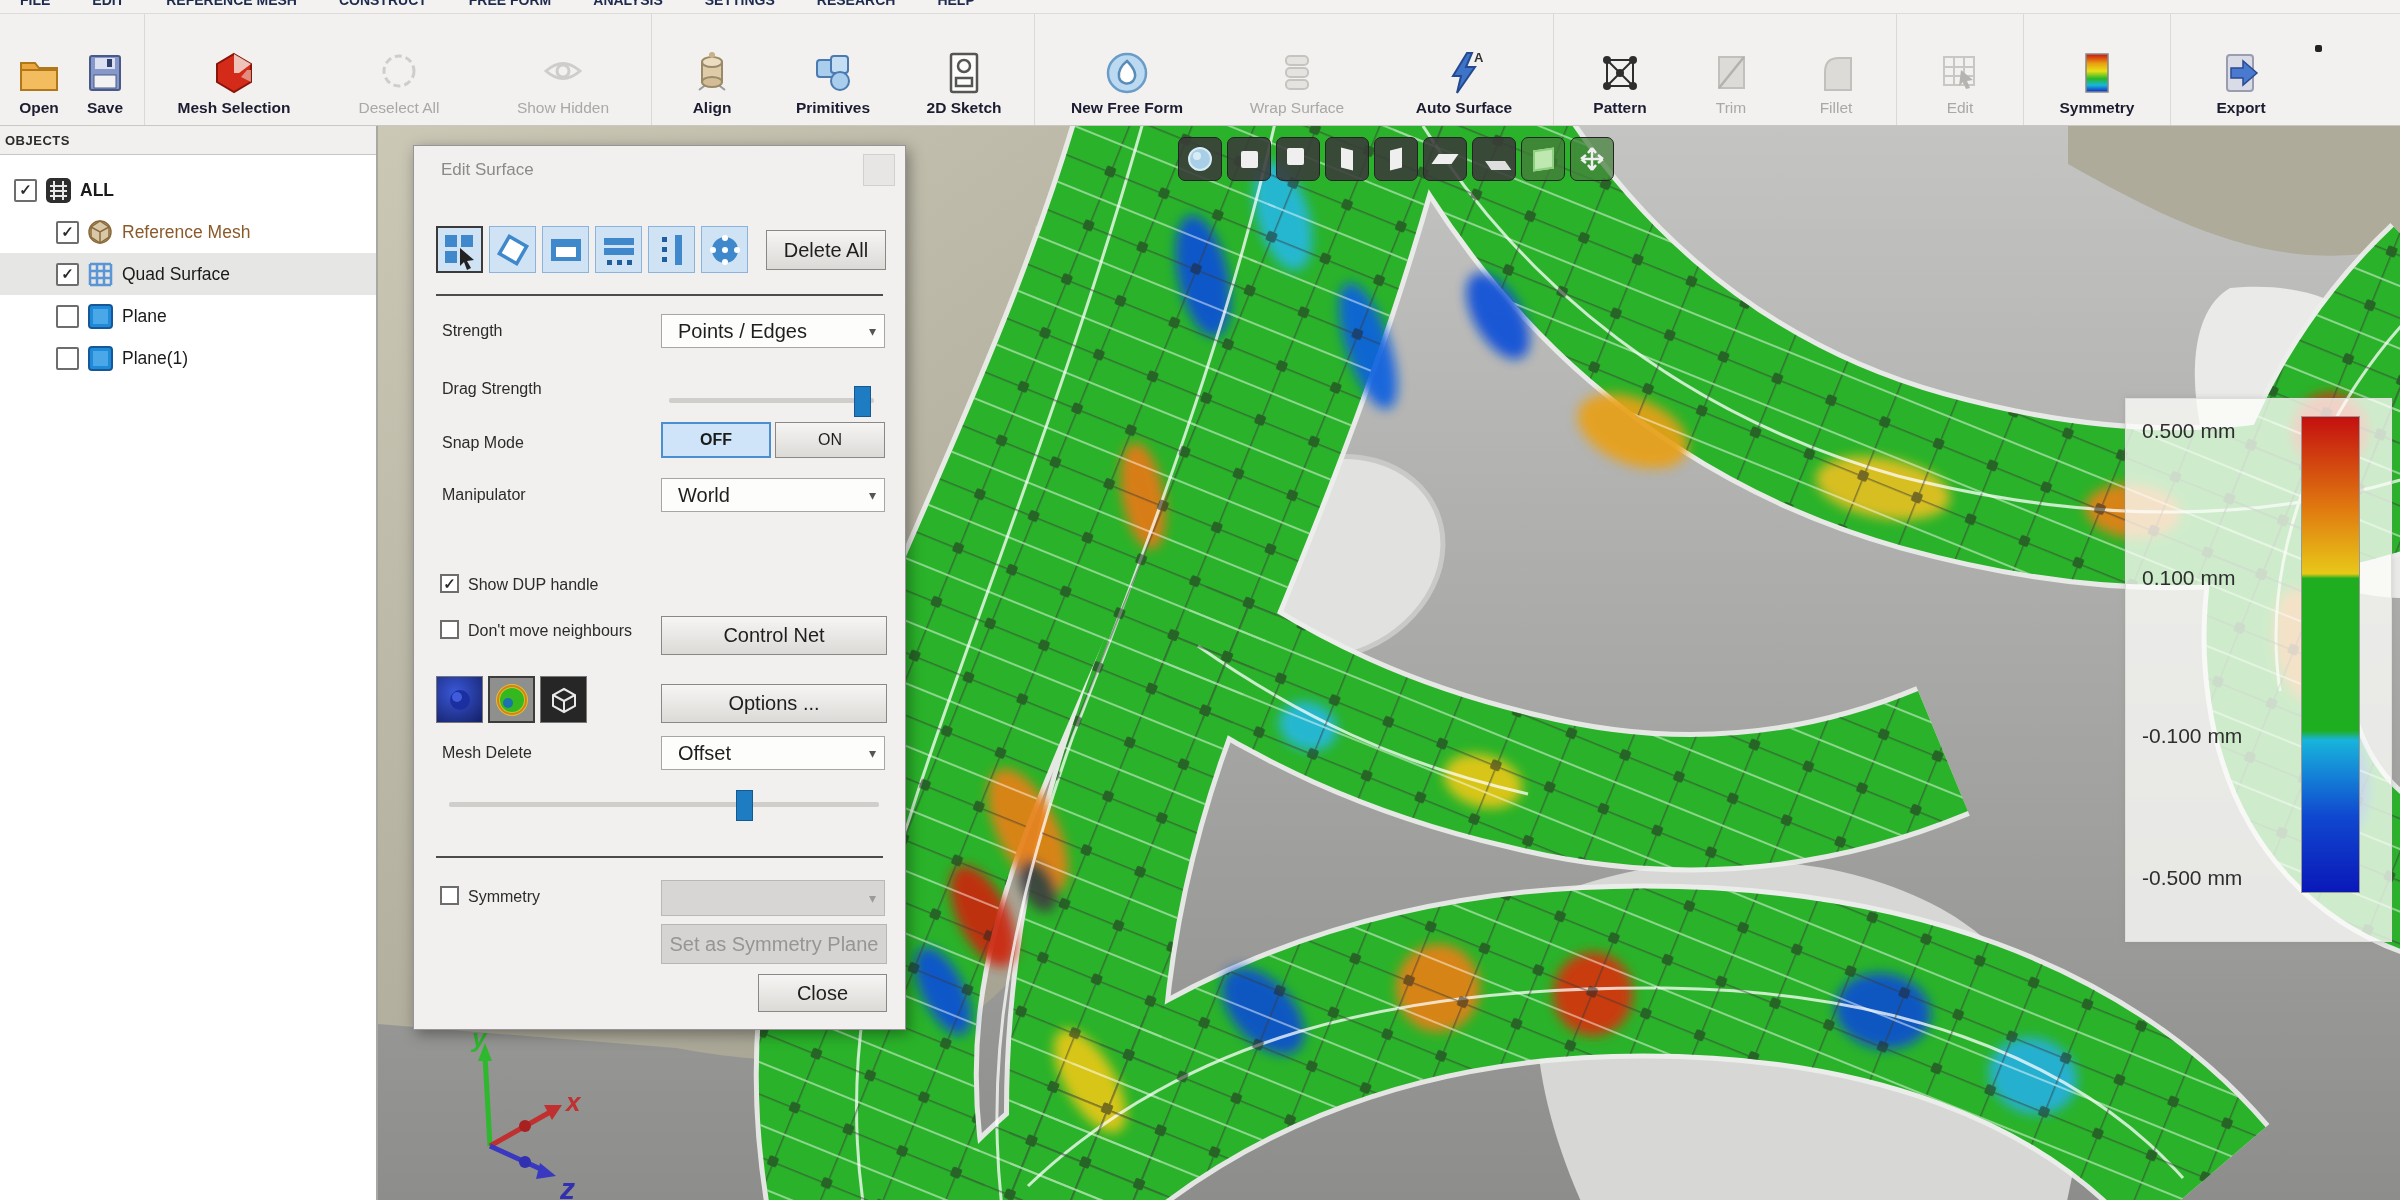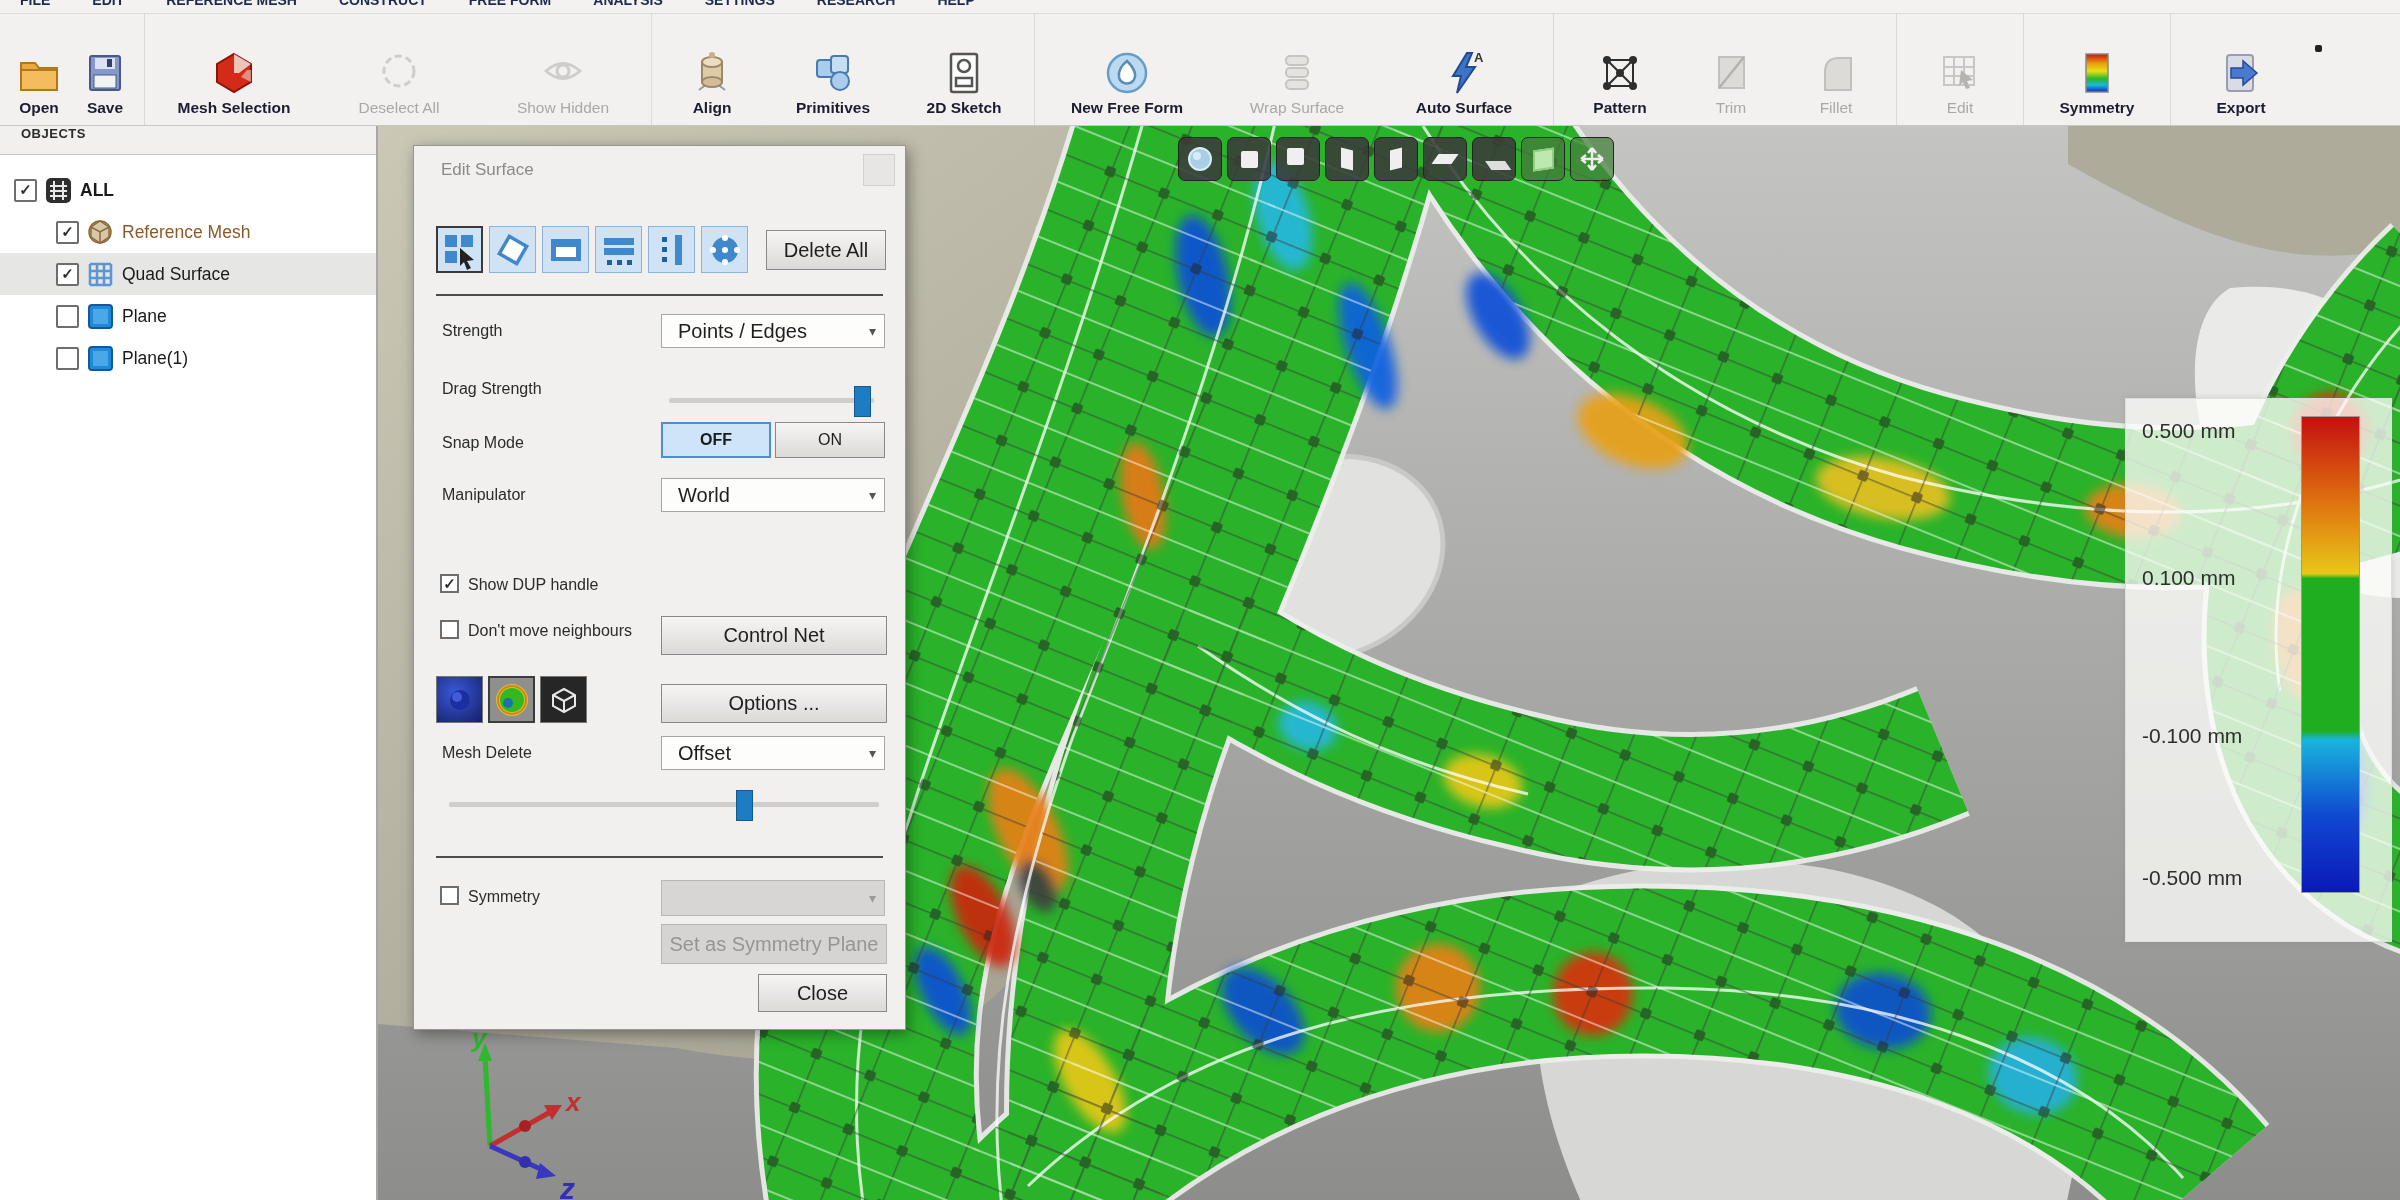--- a/index.html
+++ b/index.html
@@ -17,21 +17,21 @@
   .tb-btn{display:flex;flex-direction:column;align-items:center;justify-content:flex-end;
           padding:6px 8px 8px;cursor:default;}
   .tb-icon{width:50px;height:52px;display:flex;align-items:center;justify-content:center;}
   .tb-label{font-size:15.5px;font-weight:700;color:#1c1c30;margin-top:0;white-space:nowrap;}
   .tb-btn.disabled .tb-label{color:#aaa8a5;font-weight:400;}
   .export-dot{width:7px;height:7px;background:#222;border-radius:2px;align-self:center;margin:0 22px 42px 10px;}
   
   .objects{position:absolute;left:0;top:126px;width:378px;height:1074px;background:#fff;
            border-right:2px solid #a9a7a4;box-sizing:border-box;}
   .objects-header{height:28px;background:#f1f0ee;border-bottom:1px solid #c8c6c3;
-                  display:flex;padding-left:21px;}
+                  display:flex;align-items:center;padding-left:5px;}
   .objects-title{font-size:13px;font-weight:700;color:#2b2b2b;letter-spacing:.5px;}
   .tree{padding-top:14px;}
   .tree-row{display:flex;align-items:center;height:42px;padding-left:14px;}
   .tree-row.child{padding-left:56px;}
   .tree-row.selected{background:#e6e6e5;}
   .cb{width:19px;height:19px;background:#fff;border:2px solid #6d6d6d;border-radius:2px;
       display:flex;align-items:center;justify-content:center;font-size:15px;font-weight:700;
       color:#2a2a2a;flex:0 0 auto;}
   .cb.empty{color:transparent;}
   .tree-icon{width:27px;height:27px;margin:0 8px 0 8px;flex:0 0 auto;display:flex;}

